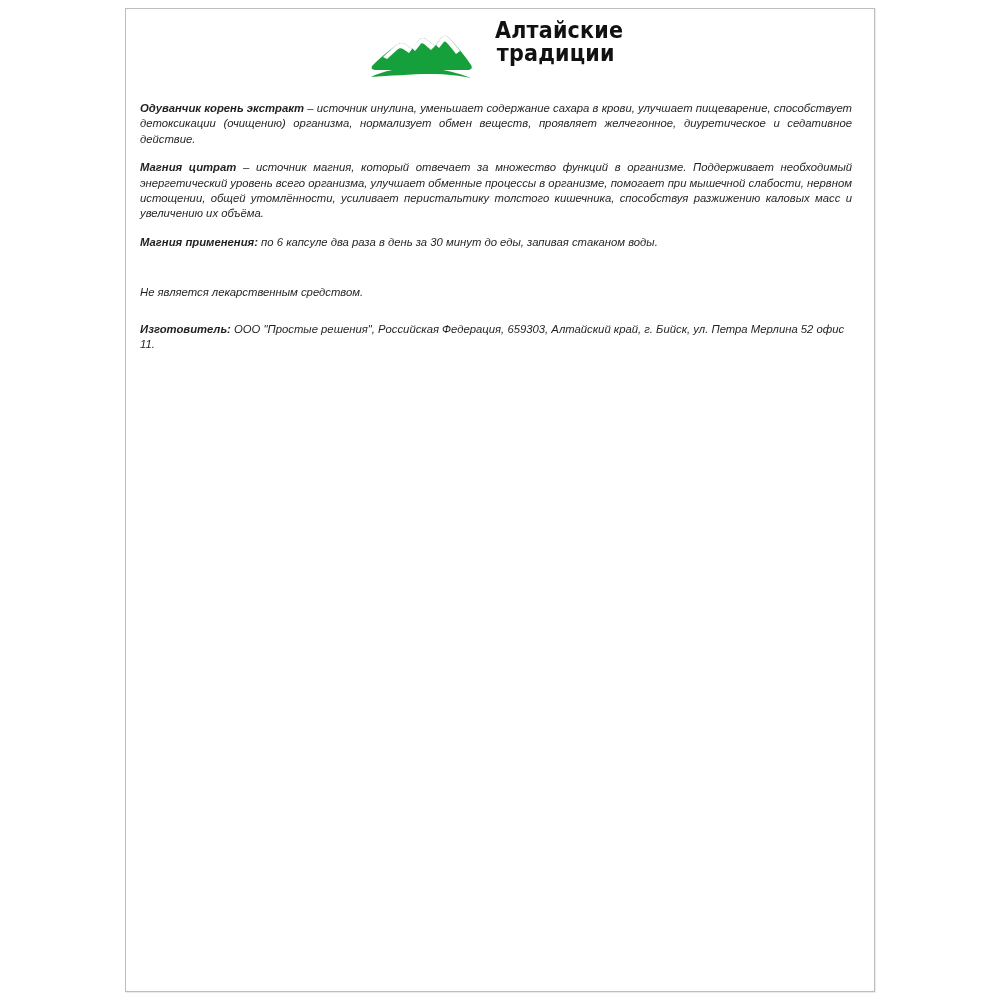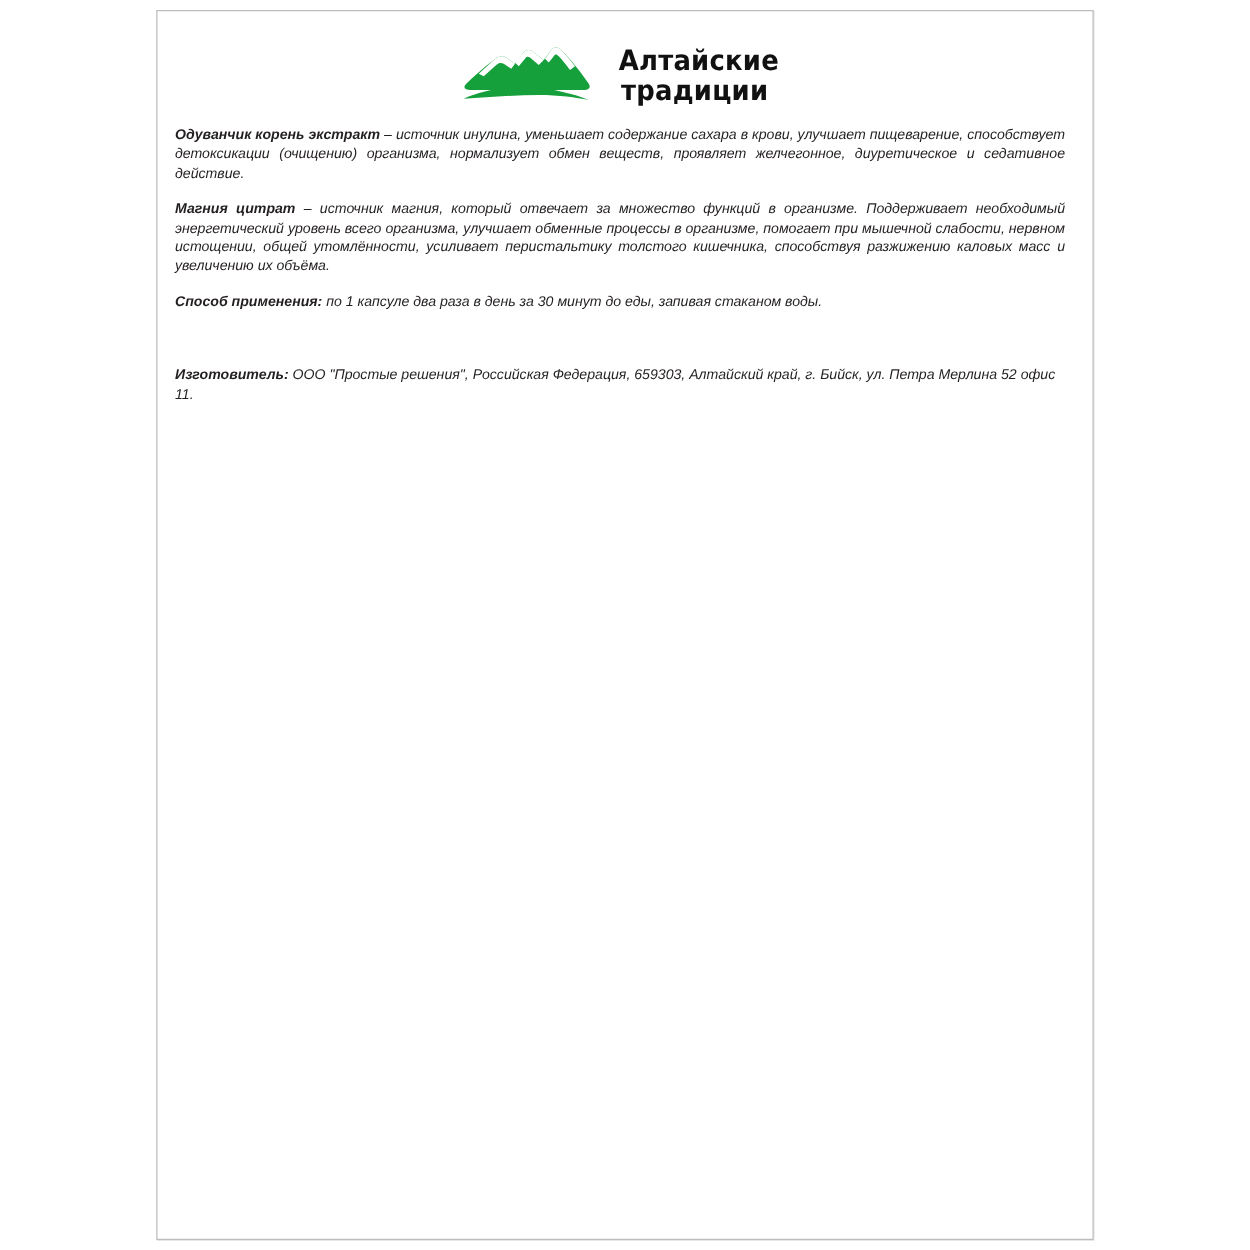--- a/index.html
+++ b/index.html
@@ -23,21 +23,21 @@
     height: 984px;
     background: #ffffff;
     border: 1px solid #bdbdbd;
     box-sizing: border-box;
     box-shadow: 0.5px 0.5px 0 0 #d8d8d8;
   }
 
   
   .logo-header {
     display: flex;
-    align-items: flex-end;
+    align-items: flex-start;
     justify-content: center;
     gap: 12px;
     padding-top: 10px;
     height: 78px;
     box-sizing: border-box;
   }
   .logo-mark {
     width: 118px;
     height: 66px;
     flex: 0 0 auto;
@@ -120,24 +120,25 @@
     </div>
   </div>
 
   <div class="content">
 
     <p class="para"><b class="lead">Одуванчик корень экстракт</b><span> – источник инулина, уменьшает содержание сахара в крови, улучшает пищеварение, способствует детоксикации (очищению) организма, нормализует обмен веществ, проявляет желчегонное, диуретическое и седативное действие.</span></p>
 
 
     <p class="para"><b class="lead">Магния цитрат</b><span> – источник магния, который отвечает за множество функций в организме. Поддерживает необходимый энергетический уровень всего организма, улучшает обменные процессы в организме, помогает при мышечной слабости, нервном истощении, общей утомлённости, усиливает перистальтику толстого кишечника, способствуя разжижению каловых масс и увеличению их объёма.</span></p>
 
-    <p class="para left"><b class="lead">Способ применения:</b><span> по 1 капсуле два раза в день за 30 минут до еды, запивая стаканом воды.</span></p>
+    <p class="para left"><b class="lead">Магния применения:</b><span> по 6 капсуле два раза в день за 30 минут до еды, запивая стаканом воды.</span></p>
 
     <div class="spacer-block"></div>
 
+    <p class="para left">Не является лекарственным средством.</p>
 
     <div class="spacer-block" style="height:8px"></div>
 
 
     <p class="para left"><b class="lead">Изготовитель:</b><span> ООО "Простые решения", Российская Федерация, 659303, Алтайский край,  г. Бийск, ул. Петра Мерлина 52 офис 11.</span></p>
 
   </div>
 </div>
 
 </body></html>

